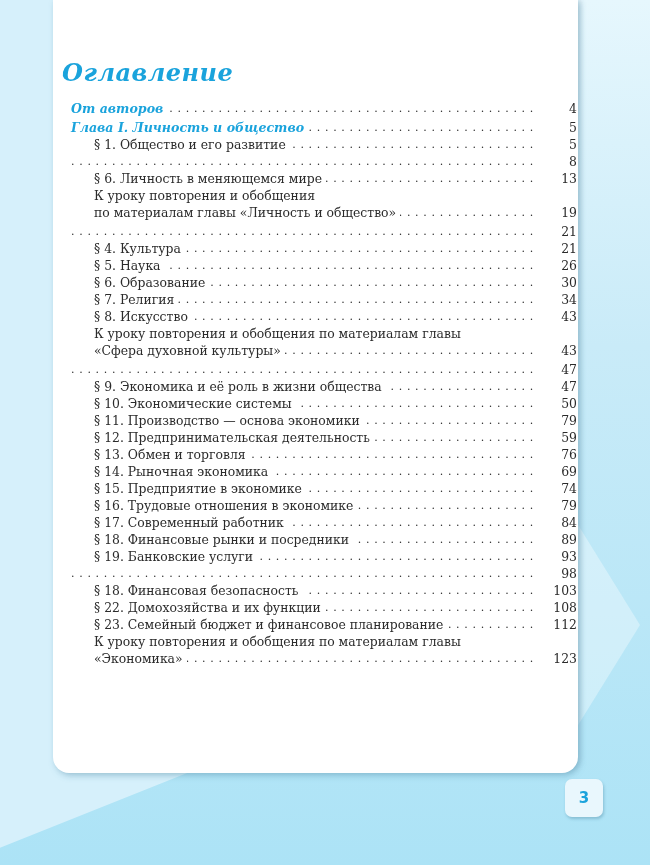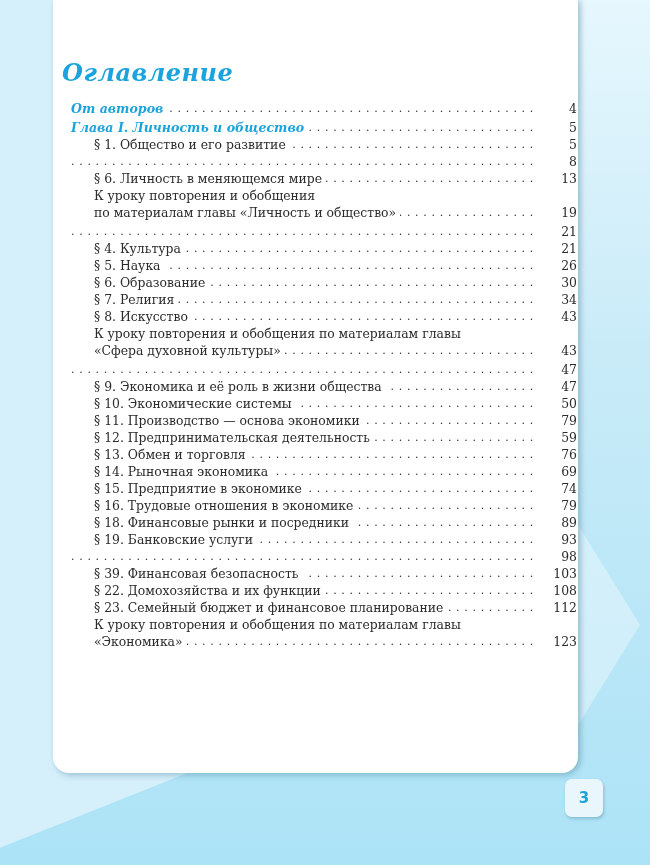--- a/index.html
+++ b/index.html
@@ -86,24 +86,25 @@
       <div class="row indent"><span class="leader"></span><span class="label">«Сфера духовной культуры»</span><span class="pnum">43</span></div>
       <div class="row chapter gap"><span class="leader"></span><span class="pnum">47</span></div>
       <div class="row indent"><span class="leader"></span><span class="label">§ 9. Экономика и её роль в жизни общества</span><span class="pnum">47</span></div>
       <div class="row indent"><span class="leader"></span><span class="label">§ 10. Экономические системы</span><span class="pnum">50</span></div>
       <div class="row indent"><span class="leader"></span><span class="label">§ 11. Производство — основа экономики</span><span class="pnum">79</span></div>
       <div class="row indent"><span class="leader"></span><span class="label">§ 12. Предпринимательская деятельность</span><span class="pnum">59</span></div>
       <div class="row indent"><span class="leader"></span><span class="label">§ 13. Обмен и торговля</span><span class="pnum">76</span></div>
       <div class="row indent"><span class="leader"></span><span class="label">§ 14. Рыночная экономика</span><span class="pnum">69</span></div>
       <div class="row indent"><span class="leader"></span><span class="label">§ 15. Предприятие в экономике</span><span class="pnum">74</span></div>
       <div class="row indent"><span class="leader"></span><span class="label">§ 16. Трудовые отношения в экономике</span><span class="pnum">79</span></div>
+      <div class="row indent"><span class="leader"></span><span class="label">§ 17. Современный работник</span><span class="pnum">84</span></div>
       <div class="row indent"><span class="leader"></span><span class="label">§ 18. Финансовые рынки и посредники</span><span class="pnum">89</span></div>
       <div class="row indent"><span class="leader"></span><span class="label">§ 19. Банковские услуги</span><span class="pnum">93</span></div>
       <div class="row indent"><span class="leader"></span><span class="pnum">98</span></div>
-      <div class="row indent"><span class="leader"></span><span class="label">§ 39. Финансовая безопасность</span><span class="pnum">103</span></div>
+      <div class="row indent"><span class="leader"></span><span class="label">§ 18. Финансовая безопасность</span><span class="pnum">103</span></div>
       <div class="row indent"><span class="leader"></span><span class="label">§ 22. Домохозяйства и их функции</span><span class="pnum">108</span></div>
       <div class="row indent"><span class="leader"></span><span class="label">§ 23. Семейный бюджет и финансовое планирование</span><span class="pnum">112</span></div>
       <div class="row indent"><span class="label">К уроку повторения и обобщения по материалам главы</span></div>
       <div class="row indent"><span class="leader"></span><span class="label">«Экономика»</span><span class="pnum">123</span></div>
     </div>
 </div>
 
 <div class="badge">3</div>
 
 </body></html>

